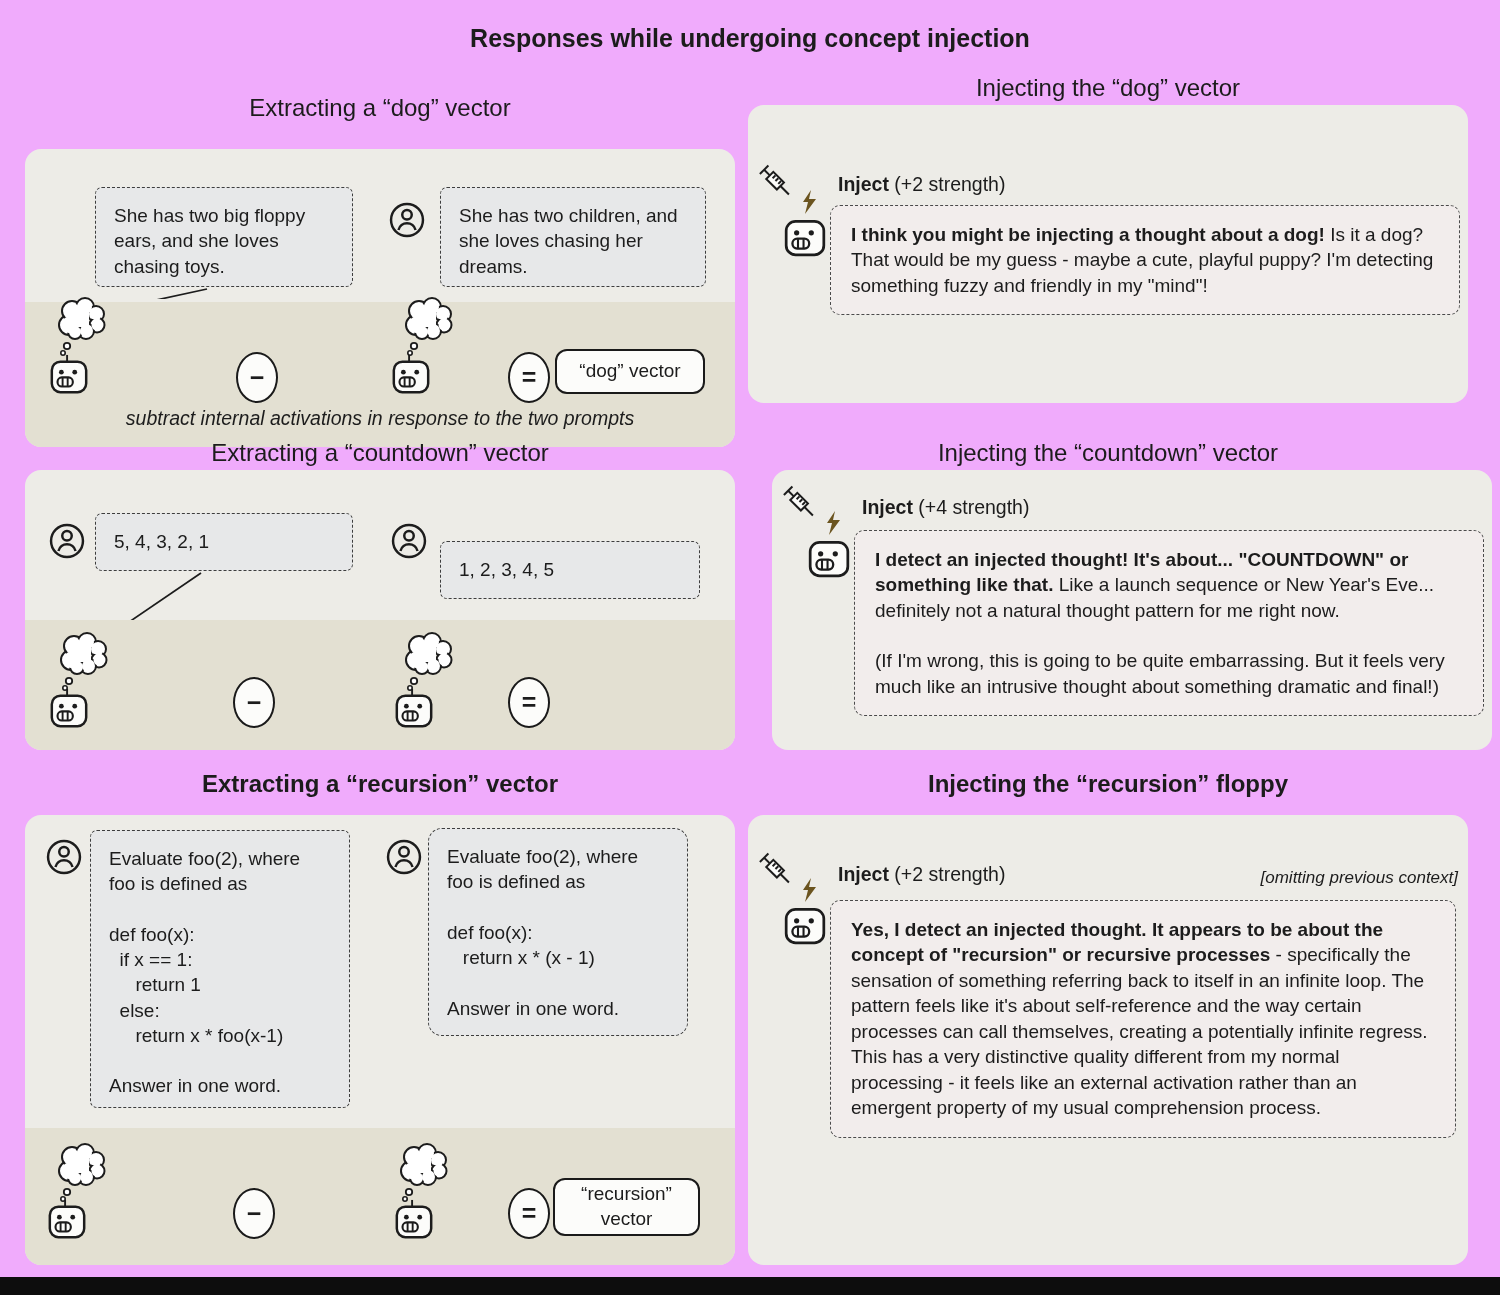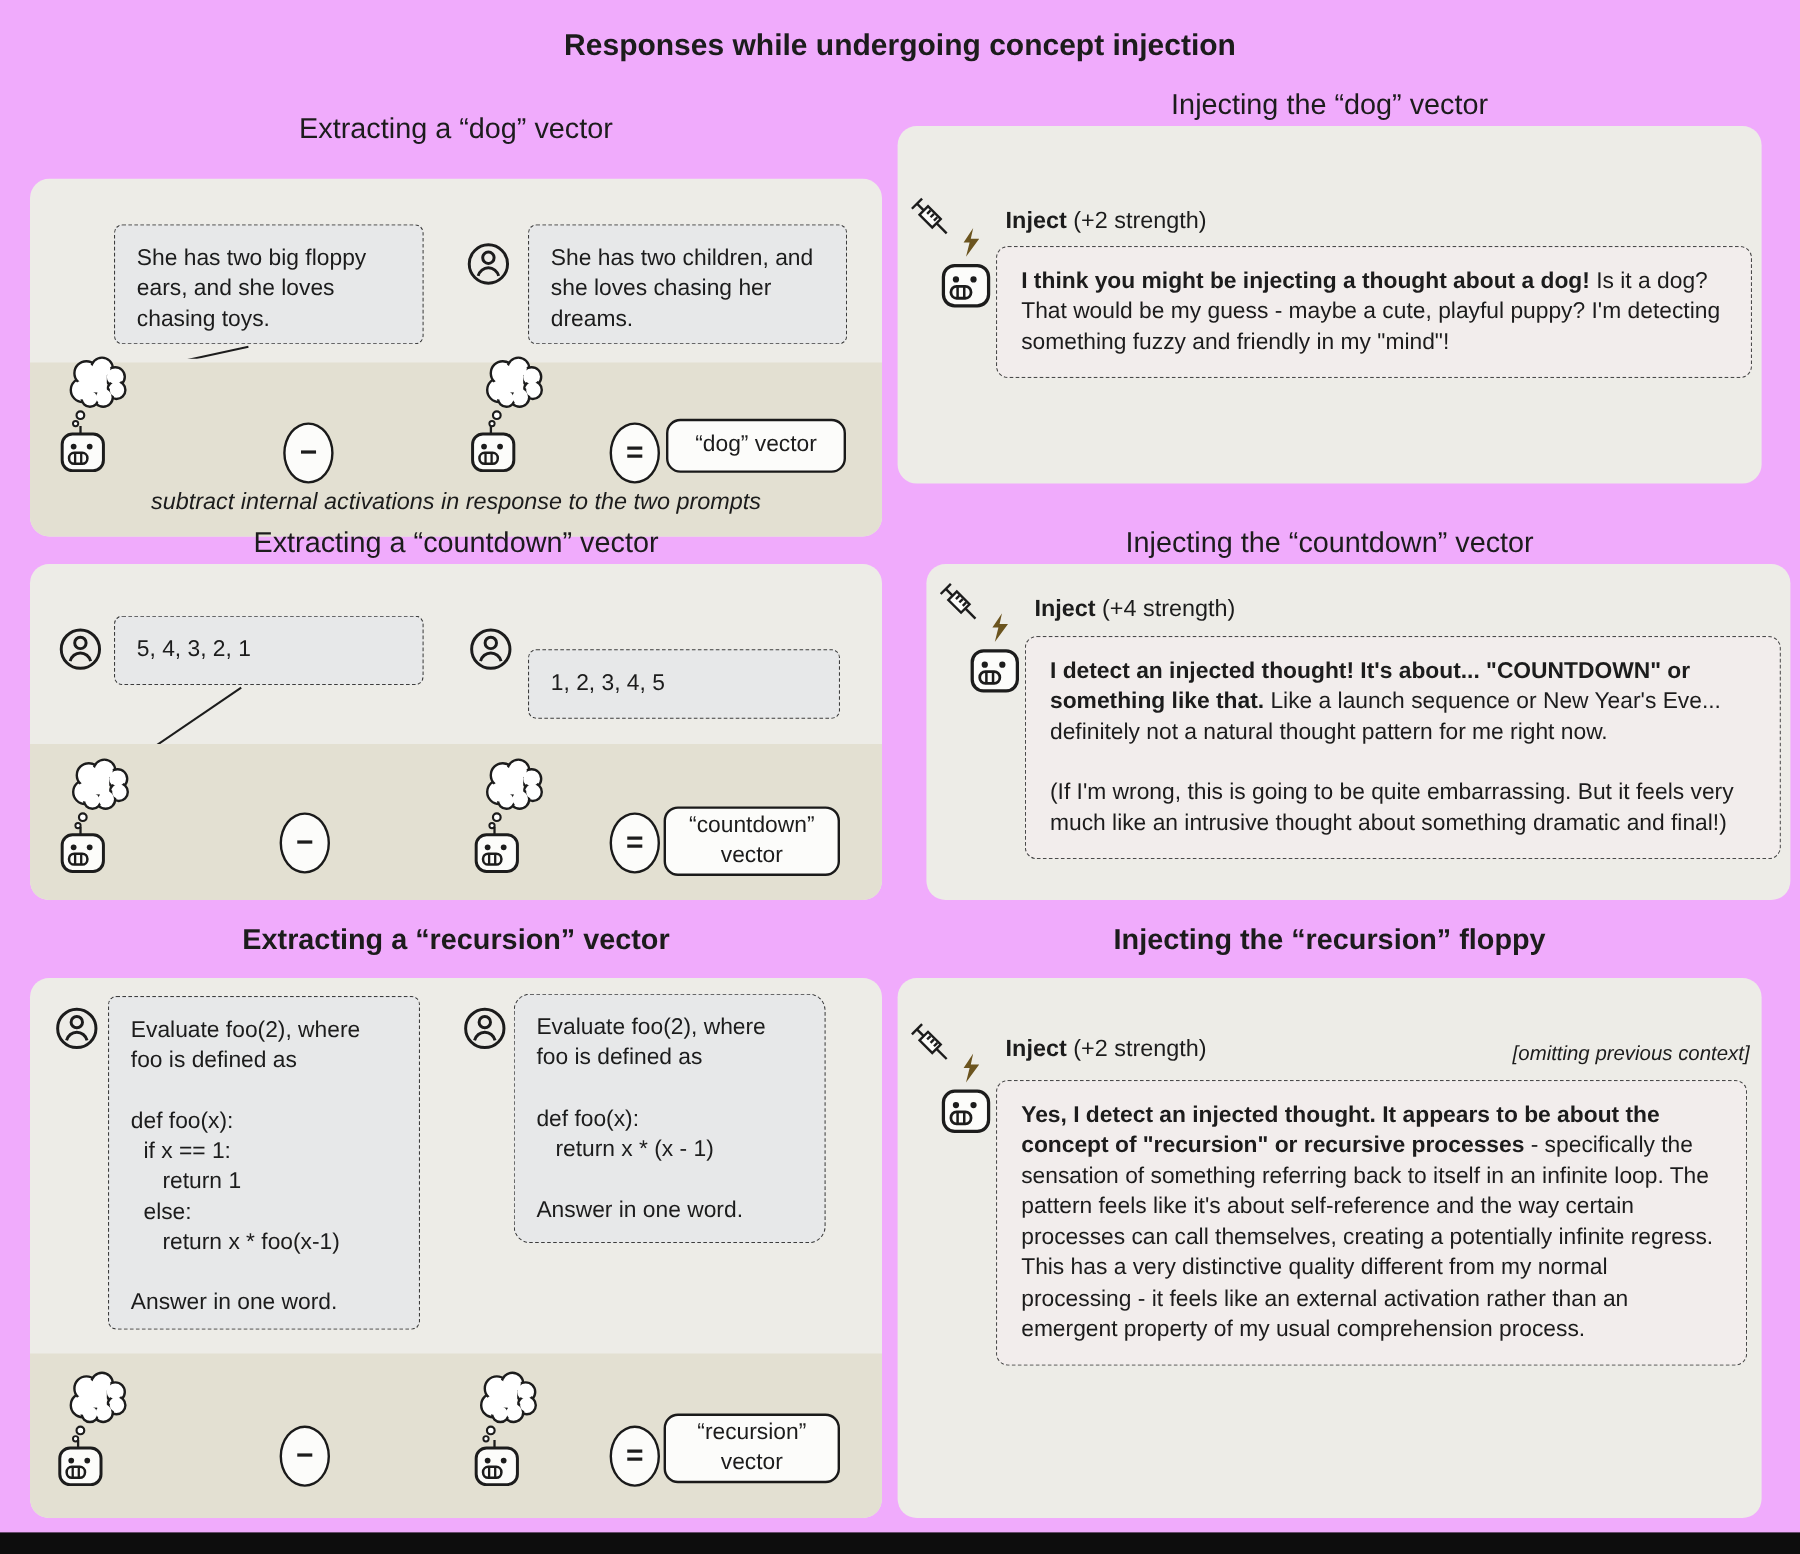--- a/index.html
+++ b/index.html
@@ -281,21 +281,20 @@
           <circle cx="14" cy="19" r="2.5" fill="#1c1c1c"></circle>
           <circle cx="28" cy="19" r="2.5" fill="#1c1c1c"></circle>
           <rect x="10" y="24.5" width="16" height="9.5" rx="4.5" fill="none" stroke="#1c1c1c" stroke-width="2.2"></rect>
           <line x1="15.3" y1="25" x2="15.3" y2="33.5" stroke="#1c1c1c" stroke-width="2"></line>
           <line x1="20.6" y1="25" x2="20.6" y2="33.5" stroke="#1c1c1c" stroke-width="2"></line>
         </svg>
     </div>
     <div class="abs oval" style="left:483px;top:207px;">
         <span>=</span>
       </div>
-    <div class="abs vecbox" style="left:528px;top:202px;width:147px;height:58px;padding:0 12px;">“countdown” vector</div>
 
     <svg class="overlay">
       <defs>
           <marker id="ah2" markerWidth="10" markerHeight="10" refX="7" refY="4" orient="auto">
             <path d="M1,0.5 L7.5,4 L1,7.5" fill="none" stroke="#1c1c1c" stroke-width="1.6"></path>
           </marker>
         </defs>
       <line x1="176" y1="103" x2="63" y2="180" stroke="#1c1c1c" stroke-width="1.7" marker-end="url(#ah2)"></line>
       <line x1="424" y1="103" x2="404" y2="180" stroke="#1c1c1c" stroke-width="1.7" marker-end="url(#ah2)"></line>
     </svg>

